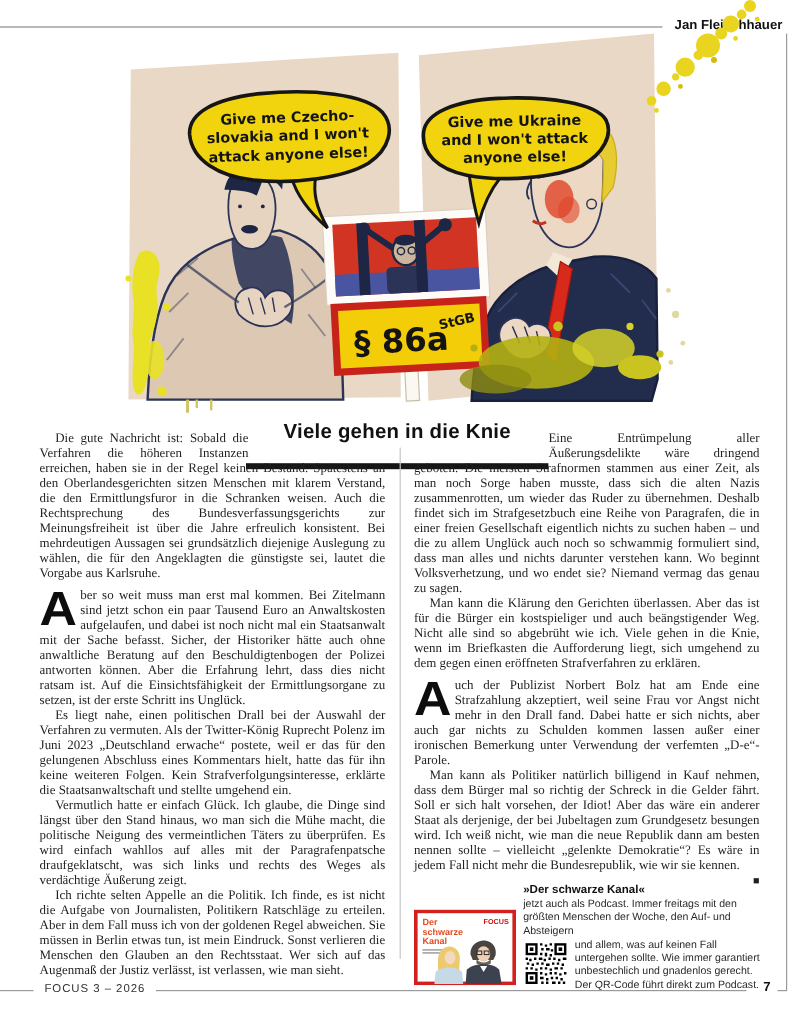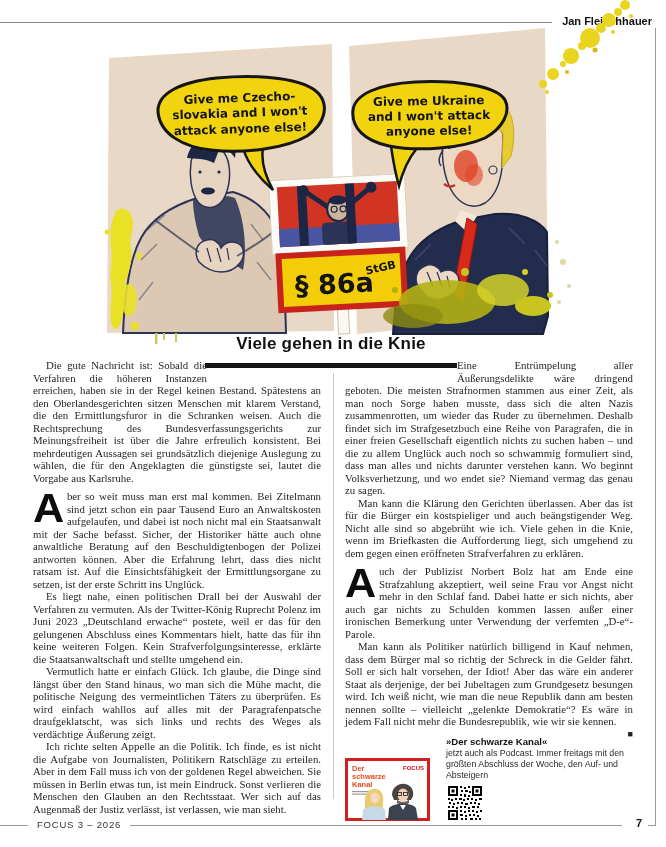--- a/index.html
+++ b/index.html
@@ -6,39 +6,39 @@
   .page{position:relative;width:666px;height:847px;background:#ffffff;overflow:hidden;
         font-family:"Liberation Serif",serif;color:#1f1f1f;}
   
   .header-line{position:absolute;left:0;top:22px;width:552px;height:1px;background:#8a8a8a;}
   .author{position:absolute;right:14px;top:15px;font:bold 11px "Liberation Sans",sans-serif;color:#111;}
   .right-rule{position:absolute;left:655px;top:28px;width:1px;height:797px;background:#9a9a9a;}
   
   .illustration{position:absolute;left:95px;top:0;}
   
   .headline-block{position:absolute;left:205px;top:334px;width:252px;text-align:center;}
-  .headline-block h1{margin:0;font:bold 17px/20px "Liberation Sans",sans-serif;color:#111;letter-spacing:.2px;}
+  .headline-block h1{margin:16px;font:bold 17px/20px "Liberation Sans",sans-serif;color:#111;letter-spacing:.2px;}
   .headline-bar{margin-top:9px;height:5px;background:#161616;}
   
   .col{position:absolute;top:359px;width:288px;font-size:10.8px;line-height:12.5px;
        text-align:justify;hyphens:auto;-webkit-hyphens:auto;}
   .col-left{left:33px;}
   .col-right{left:345px;}
   .col p{margin:0;}
   .col p.ind{text-indent:13px;}
   .col p.gap{margin-top:6px;}
   .push-r{float:right;width:114px;height:25px;}
   .push-l{float:left;width:112px;height:25px;}
   .dropcap{float:left;font:900 40px/33px "Liberation Sans",sans-serif;color:#0d0d0d;
            margin:2px 5px 0 0;transform:scaleX(1.08);transform-origin:left top;}
   .col-divider{position:absolute;left:333px;top:373px;width:1px;height:426px;background:#c6c6c6;}
   .endmark{float:right;font-size:9px;line-height:12.5px;}
   
   .promo-card{position:absolute;left:345px;top:758px;}
-  .promo-text{position:absolute;left:446px;top:736px;width:198px;
+  .promo-text{position:absolute;left:436px;top:736px;width:198px;
               font:8.8px/11px "Liberation Sans",sans-serif;color:#2a2a2a;text-align:left;}
   .promo-title{font-weight:bold;font-size:9.6px;color:#111;margin-bottom:1px;}
   .promo-row{display:flex;margin-top:1px;}
   .promo-row svg{flex:0 0 auto;margin-right:5px;margin-top:2px;}
   
   .footer-line-a{position:absolute;left:0;top:825px;width:28px;height:1px;background:#9a9a9a;}
   .footer-issue{position:absolute;left:37px;top:819px;font:9.5px "Liberation Sans",sans-serif;
                 letter-spacing:.8px;color:#333;}
   .footer-line-b{position:absolute;left:130px;top:825px;width:492px;height:1px;background:#9a9a9a;}
   .footer-page{position:absolute;left:636px;top:817px;font:bold 11px "Liberation Sans",sans-serif;color:#111;}
@@ -185,21 +185,21 @@
     <p class="gap"><span class="dropcap">A</span><span>ber so weit muss man erst mal kommen. Bei Zitelmann sind jetzt schon ein paar Tausend Euro an Anwaltskosten aufgelaufen, und dabei ist noch nicht mal ein Staatsanwalt mit der Sache befasst. Sicher, der Historiker hätte auch ohne anwaltliche Beratung auf den Beschuldigtenbogen der Polizei antworten können. Aber die Erfahrung lehrt, dass dies nicht ratsam ist. Auf die Einsichtsfähigkeit der Ermittlungsorgane zu setzen, ist der erste Schritt ins Unglück.</span></p>
     <p class="ind">Es liegt nahe, einen politischen Drall bei der Auswahl der Verfahren zu vermuten. Als der Twitter-König Ruprecht Polenz im Juni 2023 „Deutschland erwache“ postete, weil er das für den gelungenen Abschluss eines Kommentars hielt, hatte das für ihn keine weiteren Folgen. Kein Strafverfolgungsinteresse, erklärte die Staatsanwaltschaft und stellte umgehend ein.</p>
     <p class="ind">Vermutlich hatte er einfach Glück. Ich glaube, die Dinge sind längst über den Stand hinaus, wo man sich die Mühe macht, die politische Neigung des vermeintlichen Täters zu überprüfen. Es wird einfach wahllos auf alles mit der Paragrafenpatsche draufgeklatscht, was sich links und rechts des Weges als verdächtige Äußerung zeigt.</p>
     <p class="ind">Ich richte selten Appelle an die Politik. Ich finde, es ist nicht die Aufgabe von Journalisten, Politikern Ratschläge zu erteilen. Aber in dem Fall muss ich von der goldenen Regel abweichen. Sie müssen in Berlin etwas tun, ist mein Eindruck. Sonst verlieren die Menschen den Glauben an den Rechtsstaat. Wer sich auf das Augenmaß der Justiz verlässt, ist verlassen, wie man sieht.</p>
   </div>
 
   <div class="col col-right">
     <div class="push-l"></div>
     <p>Eine Entrümpelung aller Äußerungsdelikte wäre dringend geboten. Die meisten Strafnormen stammen aus einer Zeit, als man noch Sorge haben musste, dass sich die alten Nazis zusammenrotten, um wieder das Ruder zu übernehmen. Deshalb findet sich im Strafgesetzbuch eine Reihe von Paragrafen, die in einer freien Gesellschaft eigentlich nichts zu suchen haben – und die zu allem Unglück auch noch so schwammig formuliert sind, dass man alles und nichts darunter verstehen kann. Wo beginnt Volksverhetzung, und wo endet sie? Niemand vermag das genau zu sagen.</p>
     <p class="ind">Man kann die Klärung den Gerichten überlassen. Aber das ist für die Bürger ein kostspieliger und auch beängstigender Weg. Nicht alle sind so abgebrüht wie ich. Viele gehen in die Knie, wenn im Briefkasten die Aufforderung liegt, sich umgehend zu dem gegen einen eröffneten Strafverfahren zu erklären.</p>
-    <p class="gap"><span class="dropcap">A</span><span>uch der Publizist Norbert Bolz hat am Ende eine Strafzahlung akzeptiert, weil seine Frau vor Angst nicht mehr in den Schlaf fand. Dabei hatte er sich nichts, aber auch gar nichts zu Schulden kommen lassen außer einer ironischen Bemerkung unter Verwendung der verfemten „D-e“-Parole.</span></p>
+    <p class="gap"><span class="dropcap">A</span><span>uch der Publizist Norbert Bolz hat am Ende eine Strafzahlung akzeptiert, weil seine Frau vor Angst nicht mehr in den Drall fand. Dabei hatte er sich nichts, aber auch gar nichts zu Schulden kommen lassen außer einer ironischen Bemerkung unter Verwendung der verfemten „D-e“-Parole.</span></p>
     <p class="ind"><span>Man kann als Politiker natürlich billigend in Kauf nehmen, dass dem Bürger mal so richtig der Schreck in die Gelder fährt. Soll er sich halt vorsehen, der Idiot! Aber das wäre ein anderer Staat als derjenige, der bei Jubeltagen zum Grundgesetz besungen wird. Ich weiß nicht, wie man die neue Republik dann am besten nennen sollte – vielleicht „gelenkte Demokratie“? Es wäre in jedem Fall nicht mehr die Bundesrepublik, wie wir sie kennen.</span><span class="endmark">■</span></p>
   </div>
 
   <div class="promo-card">
     <svg width="85" height="63" viewBox="0 0 85 63">
       <rect x="1.5" y="1.5" width="82" height="60" fill="#ffffff" stroke="#d21f1f" stroke-width="3"></rect>
       <g font-family="Liberation Sans, sans-serif" font-weight="bold" fill="#e54a1f" font-size="7.5">
         <text x="7" y="13">Der</text>
         <text x="7" y="21">schwarze</text>
         <text x="7" y="29">Kanal</text>
@@ -217,35 +217,36 @@
         <rect x="52.5" y="34.5" width="4" height="3" fill="none" stroke="#222" stroke-width="0.8"></rect>
         <rect x="58.5" y="34.5" width="4" height="3" fill="none" stroke="#222" stroke-width="0.8"></rect>
         <path d="M44,50 C50,44 66,44 71,50 L73,62 L43,62 Z" fill="#3c4250"></path>
         <path d="M55,47 L58,52 L61,47 Z" fill="#ffffff"></path>
       </g>
     </svg>
   </div>
 
   <div class="promo-text">
     <div class="promo-title">»Der schwarze Kanal«</div>
-    <div>jetzt auch als Podcast. Immer freitags mit den größten Abschluss der Woche, den Auf- und Absteigern</div>
+    <div>jetzt auch als Podcast. Immer freitags mit den größten Menschen der Woche, den Auf- und Absteigern</div>
     <div class="promo-row">
       <svg width="38" height="38" viewBox="0 0 38 38">
         <rect x="0" y="0" width="38" height="38" fill="#ffffff"></rect>
         <rect x="2" y="2" width="10" height="10" fill="#000"></rect>
           <rect x="4" y="4" width="6" height="6" fill="#fff"></rect>
           <rect x="5.5" y="5.5" width="3" height="3" fill="#000"></rect>
         <rect x="26" y="2" width="10" height="10" fill="#000"></rect>
           <rect x="28" y="4" width="6" height="6" fill="#fff"></rect>
           <rect x="29.5" y="5.5" width="3" height="3" fill="#000"></rect>
         <rect x="2" y="26" width="10" height="10" fill="#000"></rect>
           <rect x="4" y="28" width="6" height="6" fill="#fff"></rect>
           <rect x="5.5" y="29.5" width="3" height="3" fill="#000"></rect>
         <path fill="#000" d="M14 2h2v2h-2z M18 3h2v2h-2z M22 2h2v2h-2z M15 6h2v2h-2z M19 6h3v2h-3z M23 7h2v2h-2z M14 10h2v2h-2z M18 10h2v3h-2z M22 11h2v2h-2z M2 14h2v2h-2z M5 15h2v2h-2z M9 14h2v2h-2z M13 14h3v2h-3z M17 15h2v2h-2z M21 14h2v2h-2z M25 14h2v2h-2z M29 15h2v2h-2z M33 14h3v2h-3z M3 18h2v2h-2z M7 19h2v2h-2z M11 18h2v2h-2z M15 18h2v2h-2z M19 19h3v2h-3z M24 18h2v2h-2z M28 18h2v2h-2z M32 19h2v2h-2z M2 22h2v2h-2z M6 22h2v2h-2z M10 23h2v2h-2z M14 22h2v2h-2z M18 22h2v2h-2z M22 23h2v2h-2z M26 22h3v2h-3z M31 22h2v2h-2z M14 26h2v2h-2z M18 27h2v2h-2z M22 26h2v2h-2z M26 26h2v2h-2z M30 27h2v2h-2z M34 26h2v2h-2z M14 30h3v2h-3z M19 31h2v2h-2z M23 30h2v2h-2z M27 30h2v2h-2z M31 31h2v2h-2z M15 34h2v2h-2z M19 34h2v2h-2z M24 34h3v2h-3z M29 34h2v2h-2z M33 34h2v2h-2z"></path>
       </svg>
+      <div>und allem, was auf keinen Fall untergehen sollte. Wie immer garantiert unbestechlich und gnadenlos gerecht. Der QR-Code führt direkt zum Podcast.</div>
     </div>
   </div>
 
   <div class="footer-line-a"></div>
   <div class="footer-issue">FOCUS 3 – 2026</div>
   <div class="footer-line-b"></div>
   <div class="footer-page">7</div>
   <div class="footer-line-c"></div>
 
 </div>

